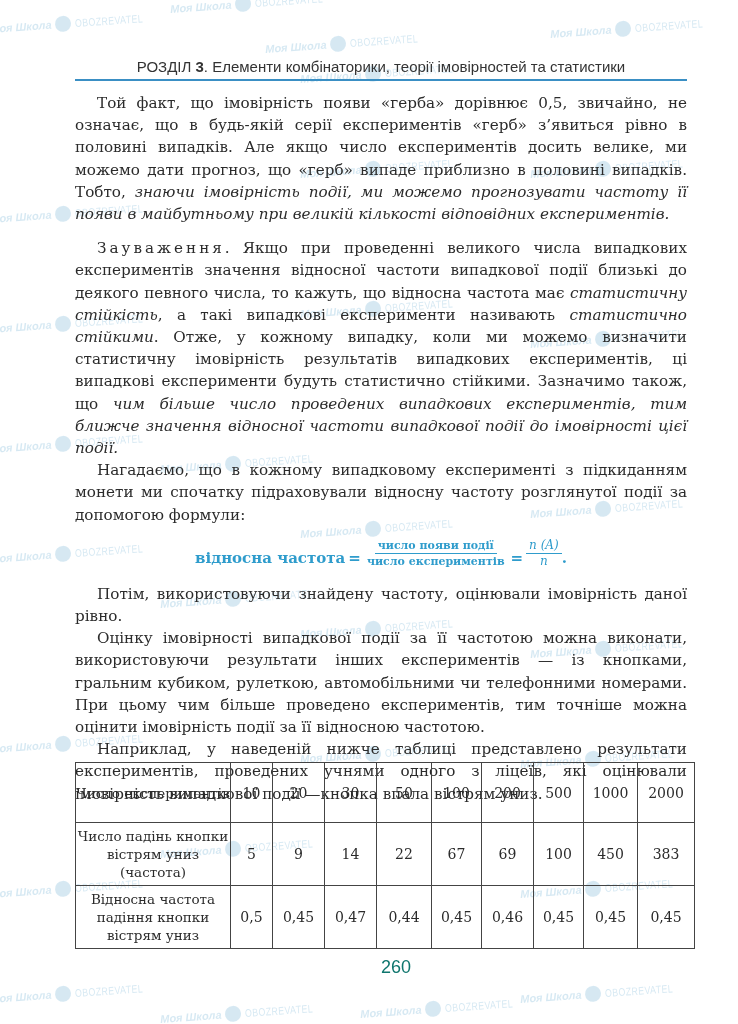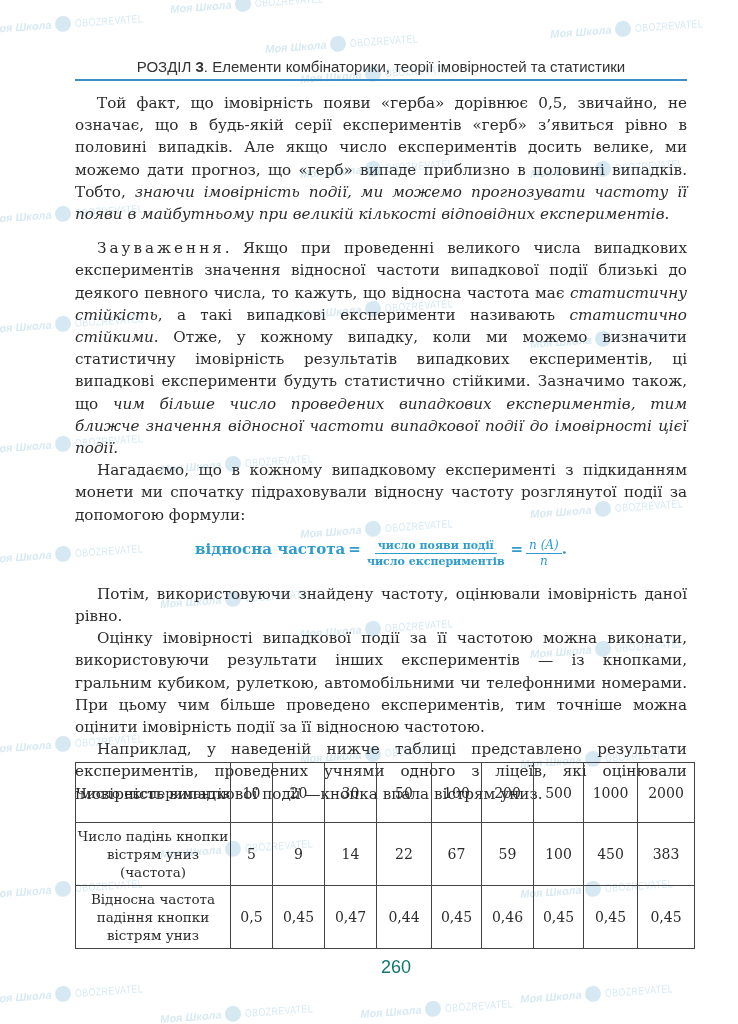--- a/index.html
+++ b/index.html
@@ -28,21 +28,21 @@
   .content {
     position: absolute; left: 67px; top: 92px; width: 612px;
     font-size: 15.2px; line-height: 22.2px; text-align: justify;
   }
   .content p { margin: 0; text-indent: 22px; }
   .content p.gap { margin-top: 12px; }
   .spaced { letter-spacing: 3px; }
   i { font-style: italic; }
 
   .formula {
-    display: flex; align-items: flex-start; justify-content: center; margin: 12px 0 14px 0;
+    display: flex; align-items: flex-end; justify-content: center; margin: 12px 0 14px 0;
     color: #2f9ccc; font-weight: bold; text-indent: 0;
   }
   .formula .lhs { font-size: 15px; }
   .formula .eq { margin: 0 3px; font-size: 15px; }
   .frac { display: inline-flex; flex-direction: column; align-items: center; font-size: 11px; line-height: 15px; }
   .frac .num { padding: 0 3px; border-bottom: 1px solid #2f9ccc; }
   .frac .den { padding: 0 3px; }
   .frac.small { font-style: italic; font-weight: normal; font-size: 12px; }
 
   table.data {
@@ -260,21 +260,21 @@
         <td style="width:53px">1000</td>
         <td style="width:56px">2000</td>
       </tr>
       <tr class="r2">
         <td class="rh">Число падінь кнопки вістрям униз (частота)</td>
         <td>5</td>
         <td>9</td>
         <td>14</td>
         <td>22</td>
         <td>67</td>
-        <td>59</td>
+        <td>69</td>
         <td>100</td>
         <td>450</td>
         <td>383</td>
       </tr>
       <tr class="r3">
         <td class="rh">Відносна частота падіння кнопки вістрям униз</td>
         <td>0,5</td>
         <td>0,45</td>
         <td>0,47</td>
         <td>0,44</td>

